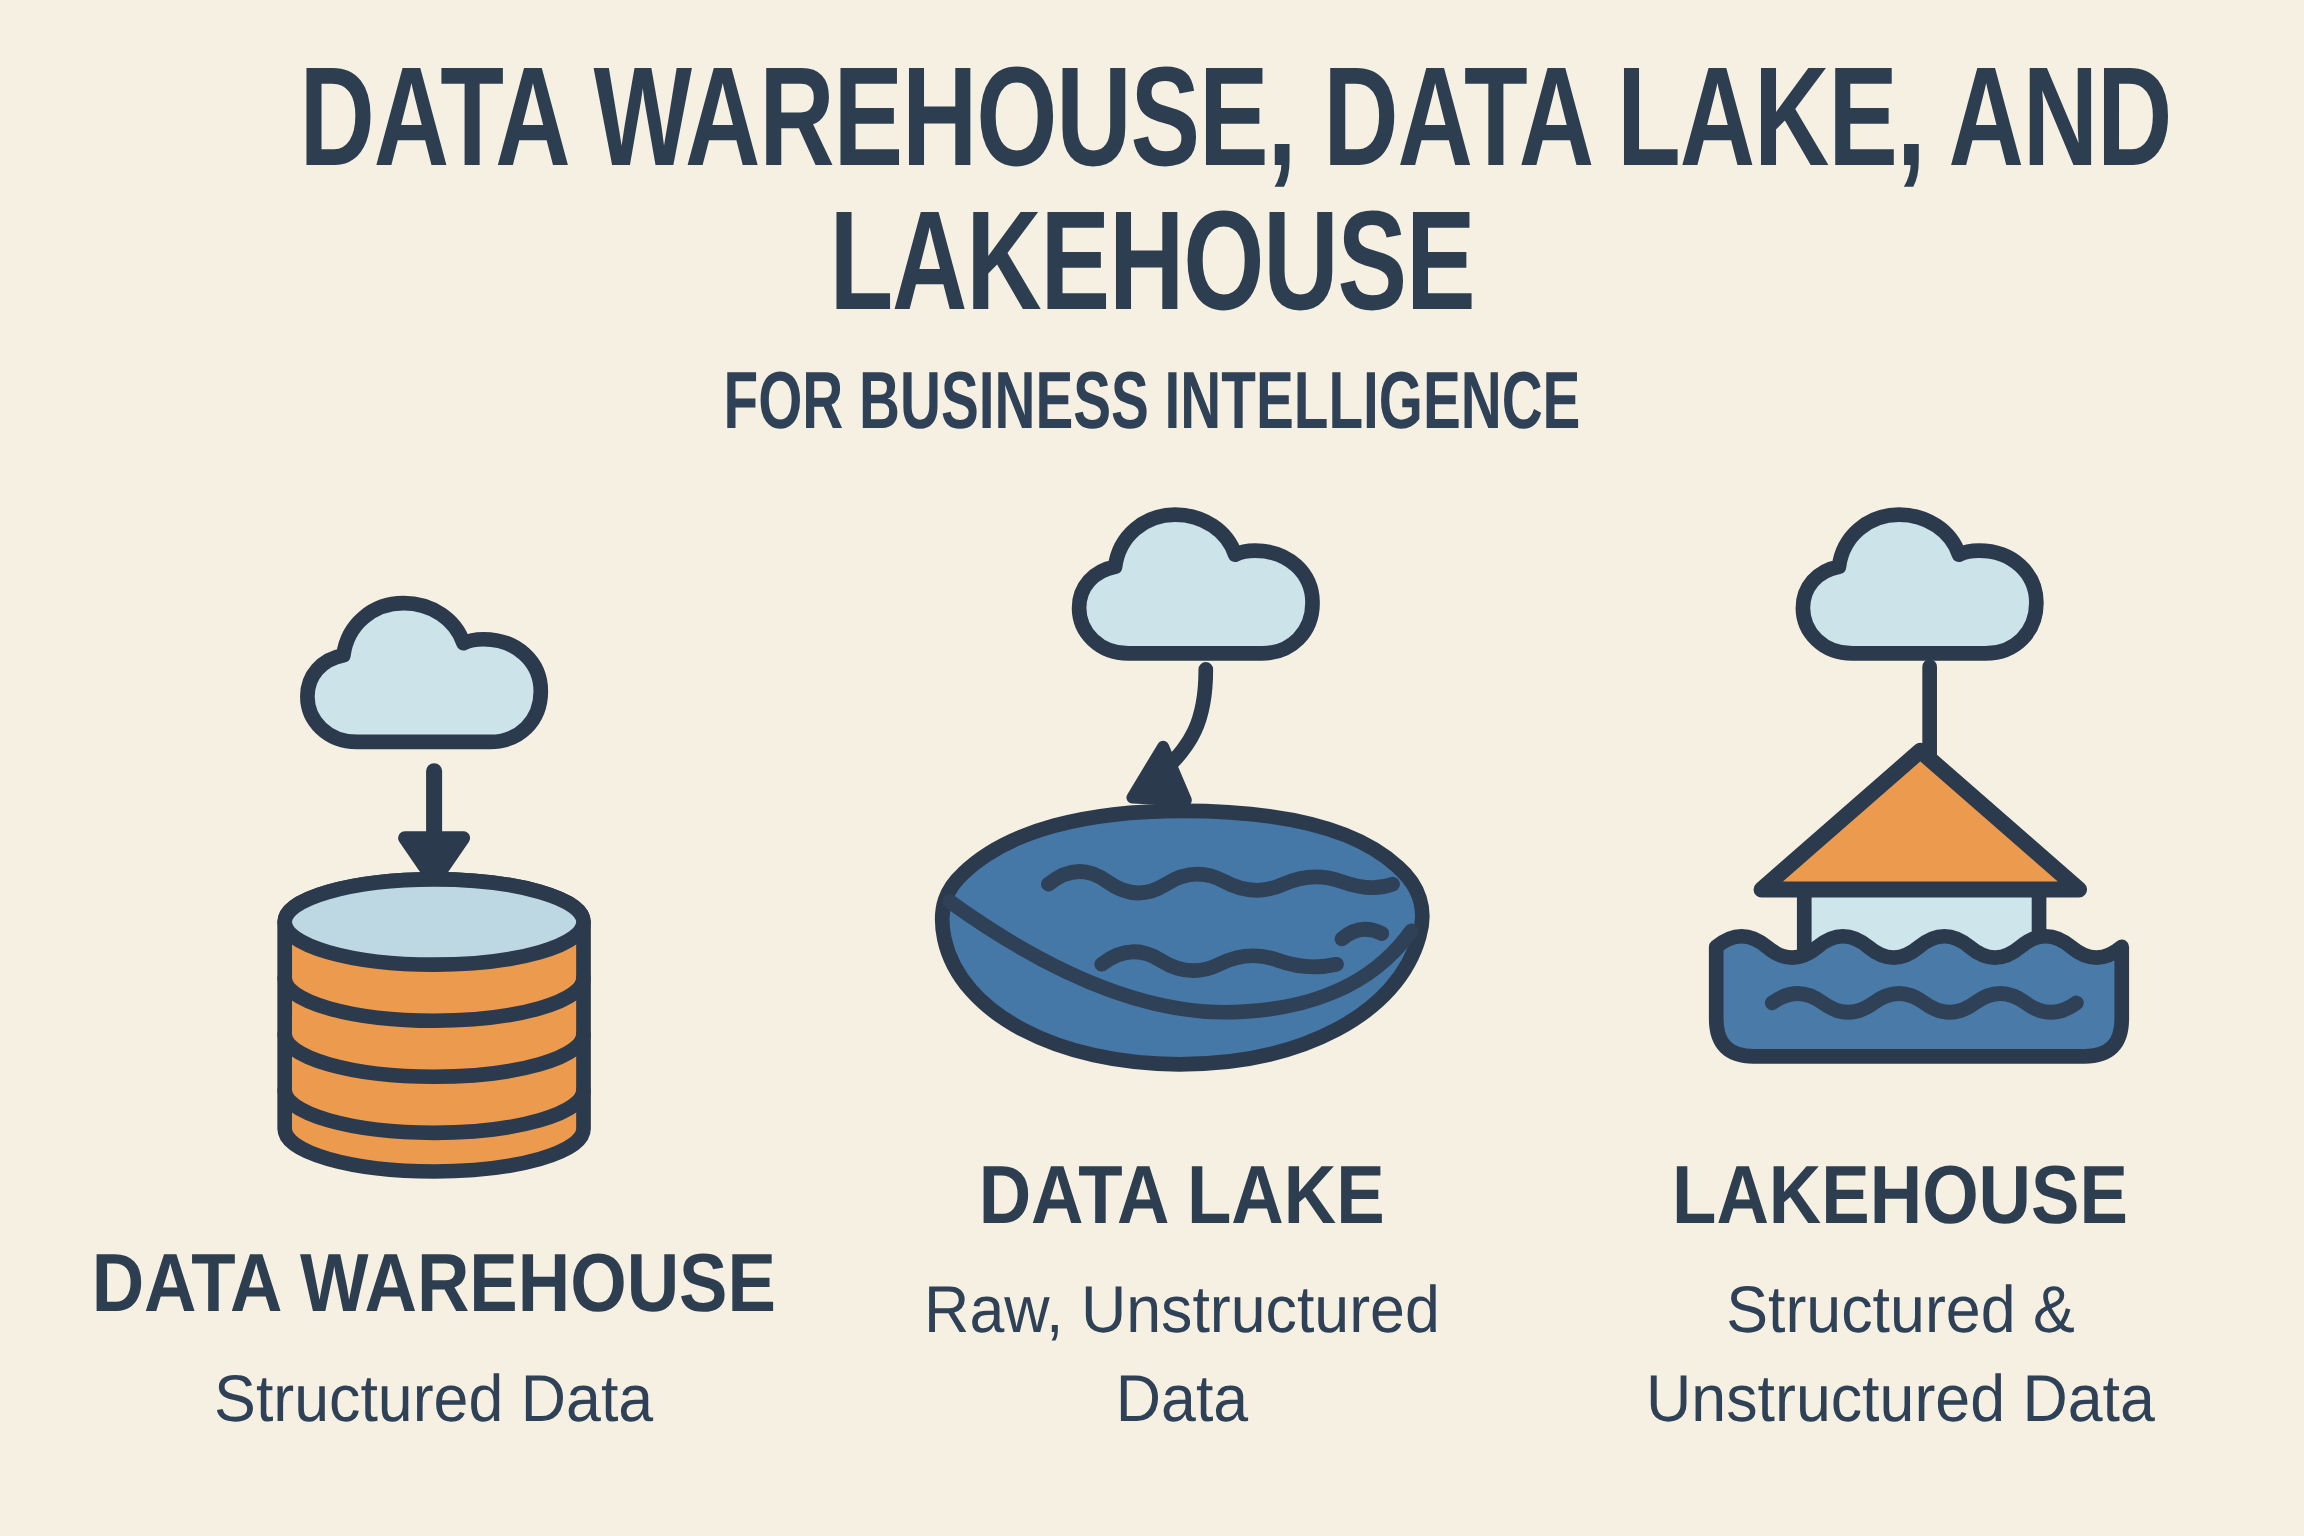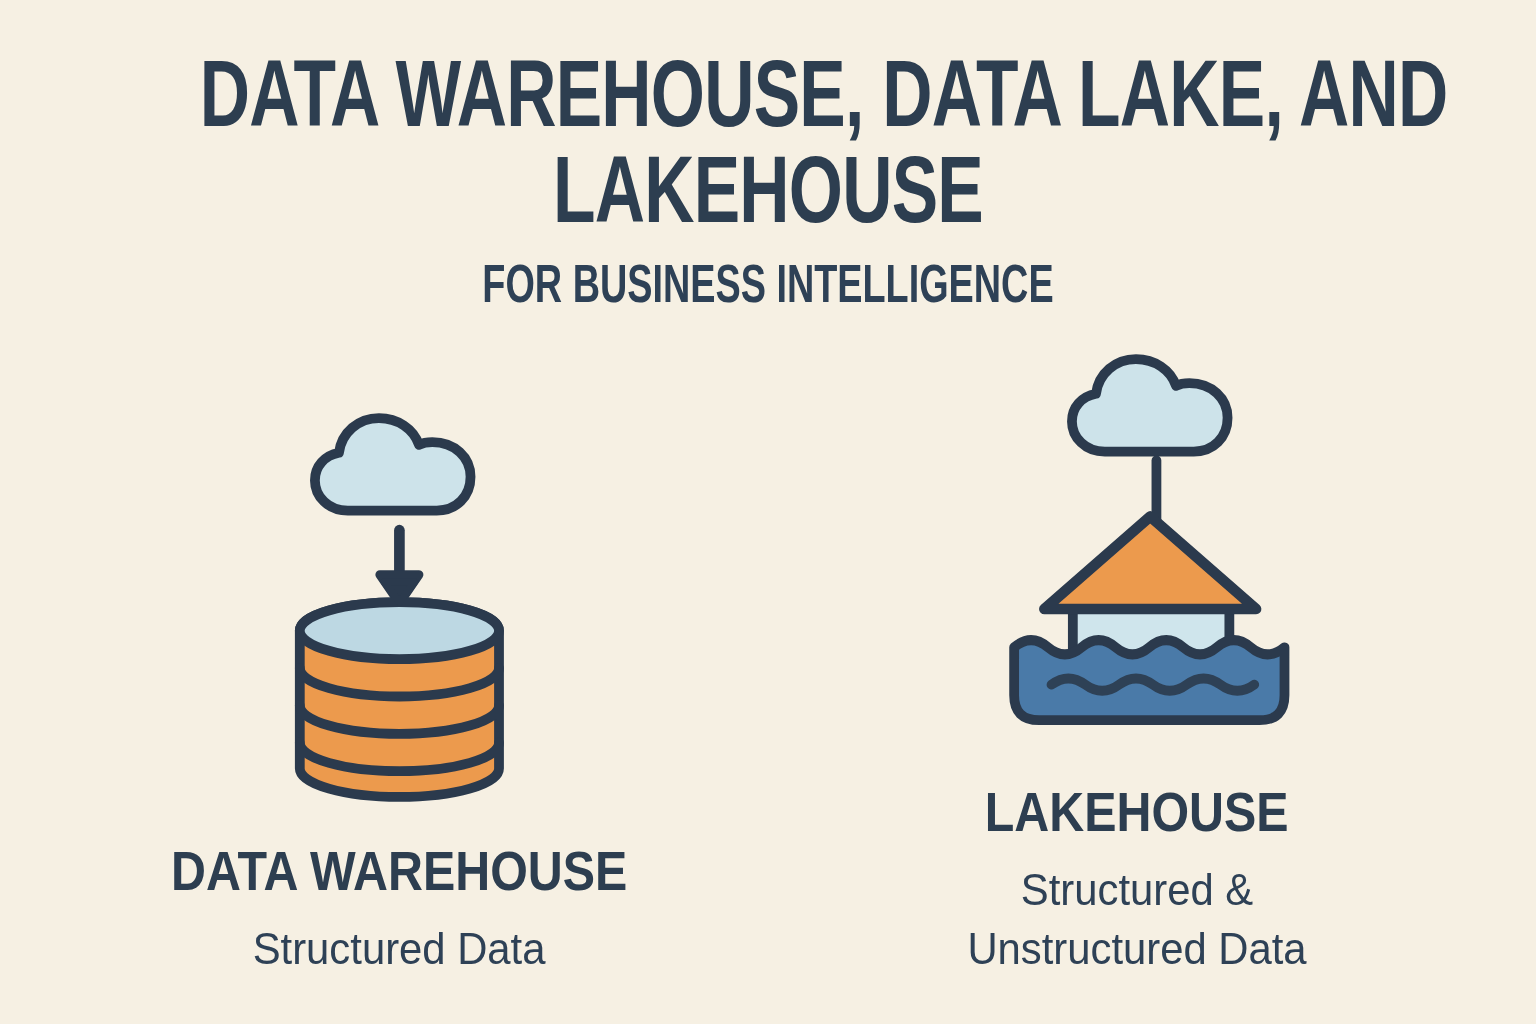--- a/index.html
+++ b/index.html
@@ -4,21 +4,21 @@
 <style>
   html,body{margin:0;padding:0;}
   .page{
     position:relative;
     width:1536px;height:1024px;
     background:#f6f0e3;
     overflow:hidden;
     font-family:"Liberation Sans", sans-serif;
     color:#2d3e50;
   }
-  header{ text-align:center; padding-top:46px; }
+  header{ text-align:center; padding-top:30px; }
   .title-line{
     display:block;
     font-size:94px;
     font-weight:700;
     line-height:1.02;
     letter-spacing:-1px;
     white-space:nowrap;
     transform:scaleX(0.74);
     transform-origin:50% 50%;
     color:#2d3e50;
@@ -118,20 +118,56 @@
 
           <ellipse class="stroke fill-cyltop" stroke-width="11" cx="150" cy="265" rx="112" ry="32"></ellipse>
 
           <path class="fill-navy" stroke-width="8" d="M133,210 L150,233 L167,210 Z"></path>
         </svg>
       </div>
       <h2 class="col-name">DATA WAREHOUSE</h2>
       <p class="col-desc">Structured Data</p>
     </section>
 
+    <section class="col">
+      <div class="icon-wrap">
+        <svg viewBox="0 0 400 470">
+
+          <g transform="translate(68,0)">
+            <path class="stroke fill-cloud" stroke-width="11" d="M 92,130
+                 C 70,130 55,114 55,96
+                 C 55,80 66,68 82,65
+                 C 85,42 104,26 127,26
+                 C 148,26 166,38 172,56
+                 C 176,54 182,53 187,53
+                 C 212,53 230,70 230,92
+                 C 230,114 214,130 192,130 Z"></path>
+          </g>
+
+          <path class="stroke" stroke-width="11" d="M218,142 C218,180 208,200 180,224"></path>
+          <path class="fill-navy" stroke-width="9" d="M186,200 L163,238 L203,240 Z"></path>
+
+          <path class="stroke fill-lake" stroke-width="11" d="M 36,295
+               C 70,262 130,248 200,248
+               C 272,248 330,260 362,290
+               C 378,304 384,322 378,342
+               C 362,400 290,438 198,438
+               C 108,438 34,400 22,344
+               C 17,320 24,306 36,295 Z"></path>
+
+          <path class="inner-line" stroke-width="11" d="M26,316 C 90,362 160,398 230,399 C 292,399 342,380 372,338"></path>
+
+          <path class="inner-line" stroke-width="11" d="M100,303 q 22,-18 44,-2 t 44,2 t 44,-2 t 44,2 t 44,-2 t 38,2"></path>
+          <path class="inner-line" stroke-width="11" d="M140,363 q 22,-17 44,-3 t 44,3 t 44,-3 t 44,3"></path>
+          <path class="inner-line" stroke-width="11" d="M320,344 q 14,-12 30,-4"></path>
+        </svg>
+      </div>
+      <h2 class="col-name">DATA LAKE</h2>
+      <p class="col-desc">Raw, Unstructured Data</p>
+    </section>
 
     <section class="col">
       <div class="icon-wrap">
         <svg viewBox="0 0 400 470">
 
           <g transform="translate(72,0)">
             <path class="stroke fill-cloud" stroke-width="11" d="M 92,130
                  C 70,130 55,114 55,96
                  C 55,80 66,68 82,65
                  C 85,42 104,26 127,26

